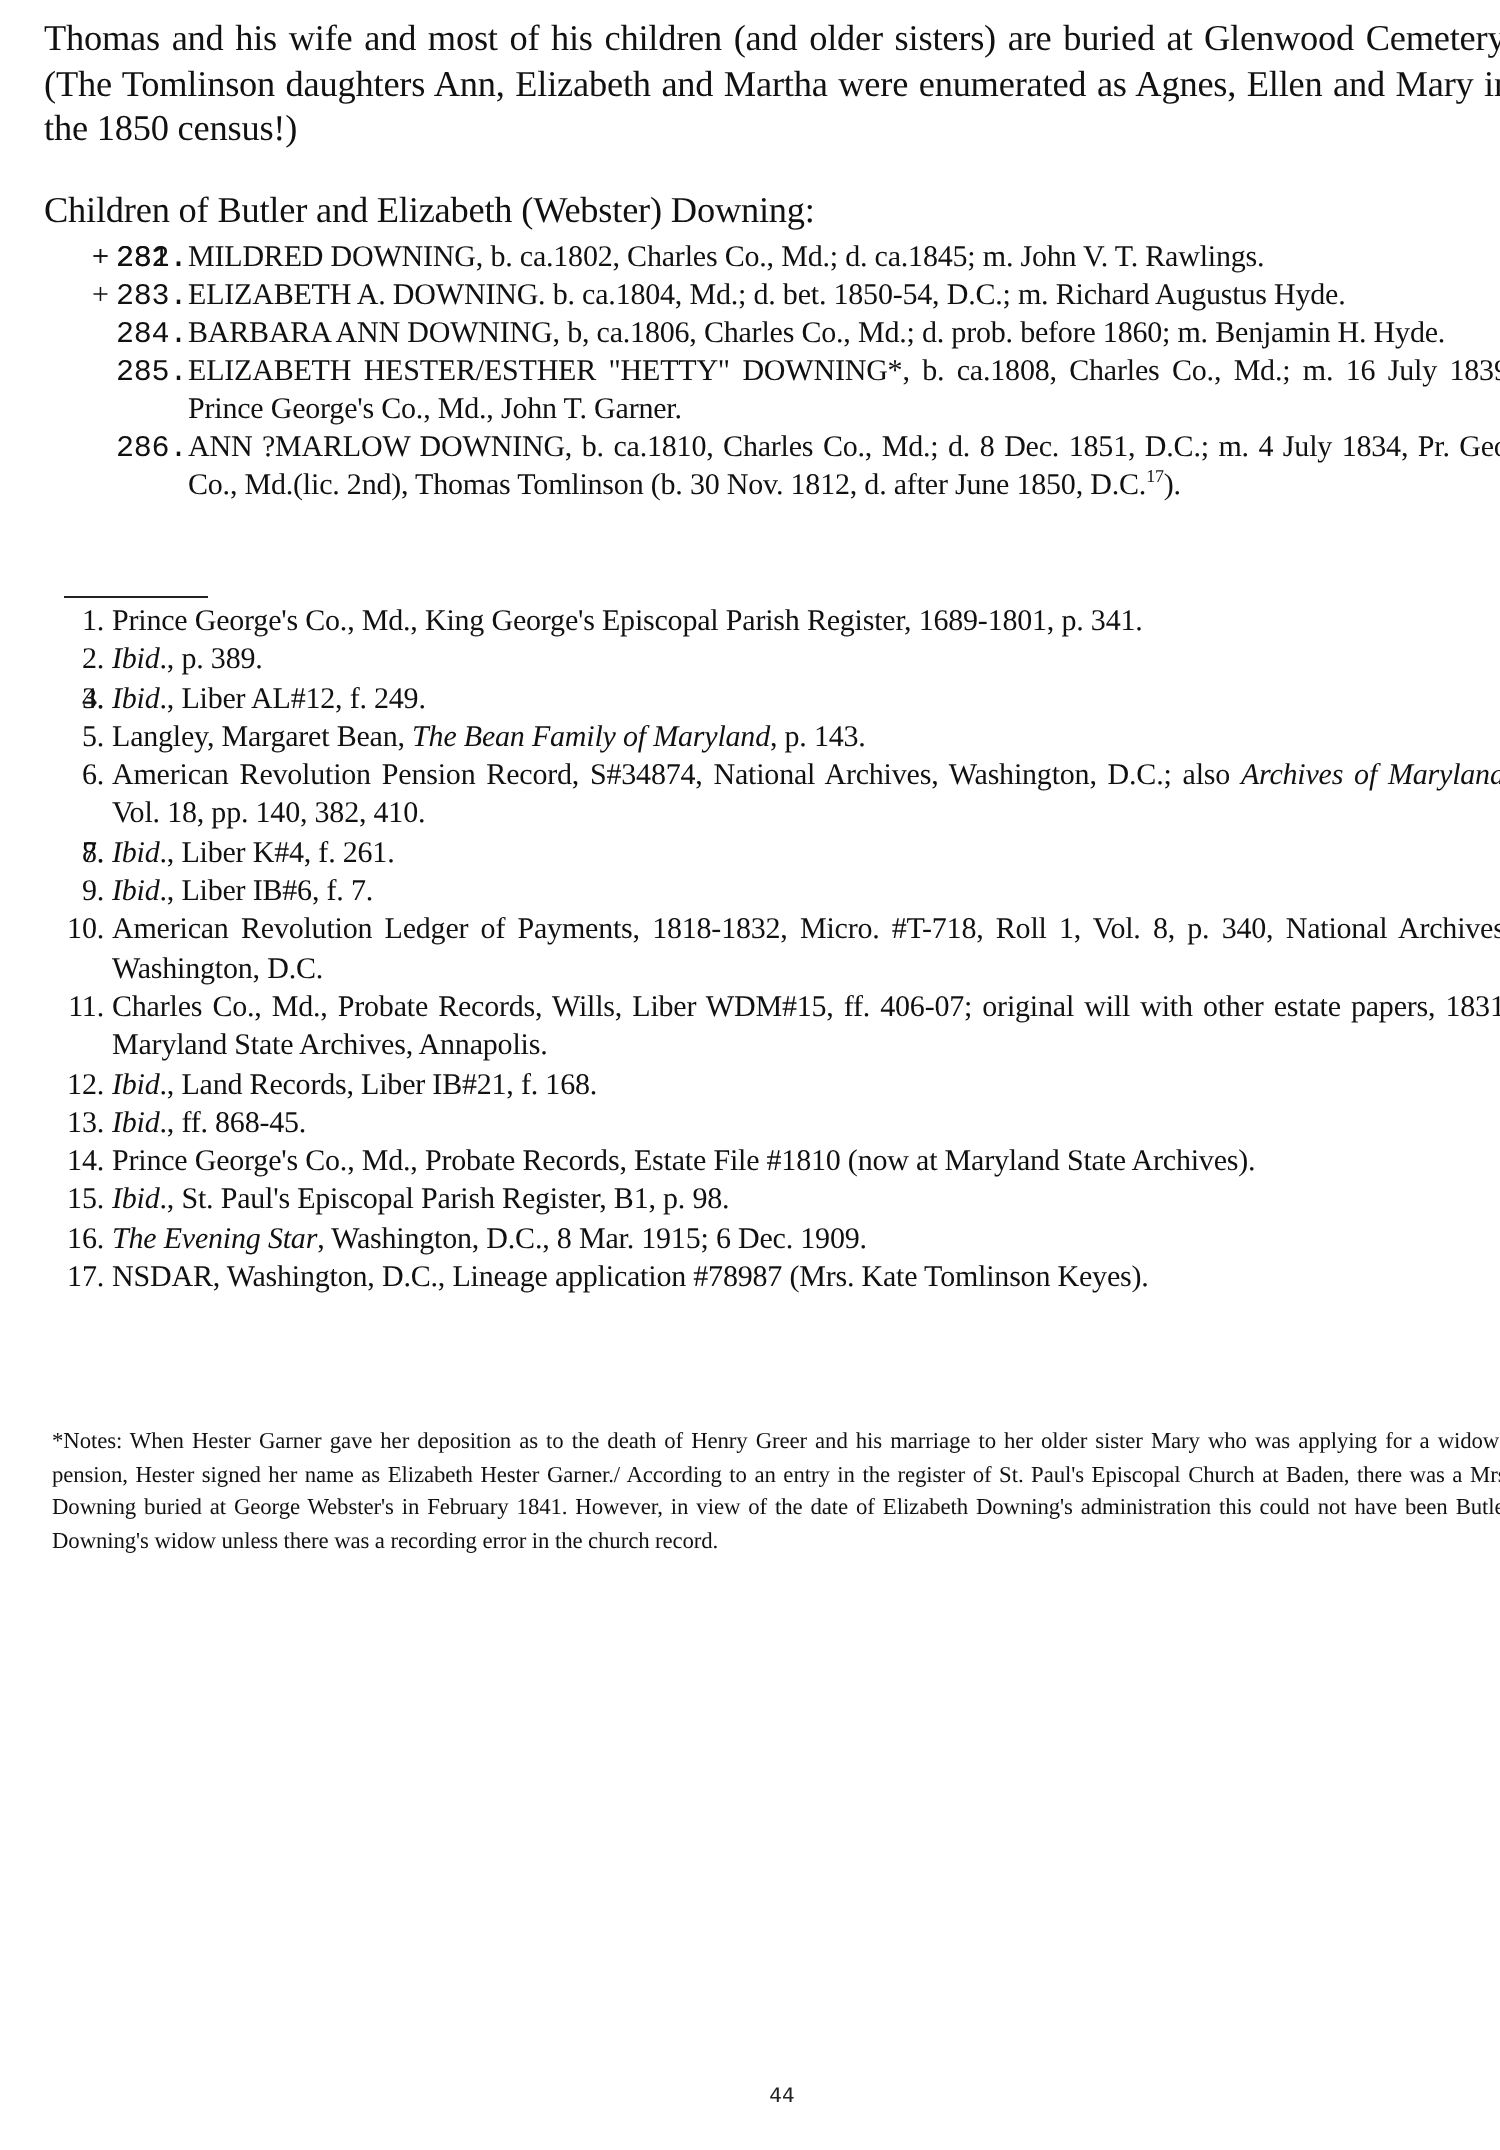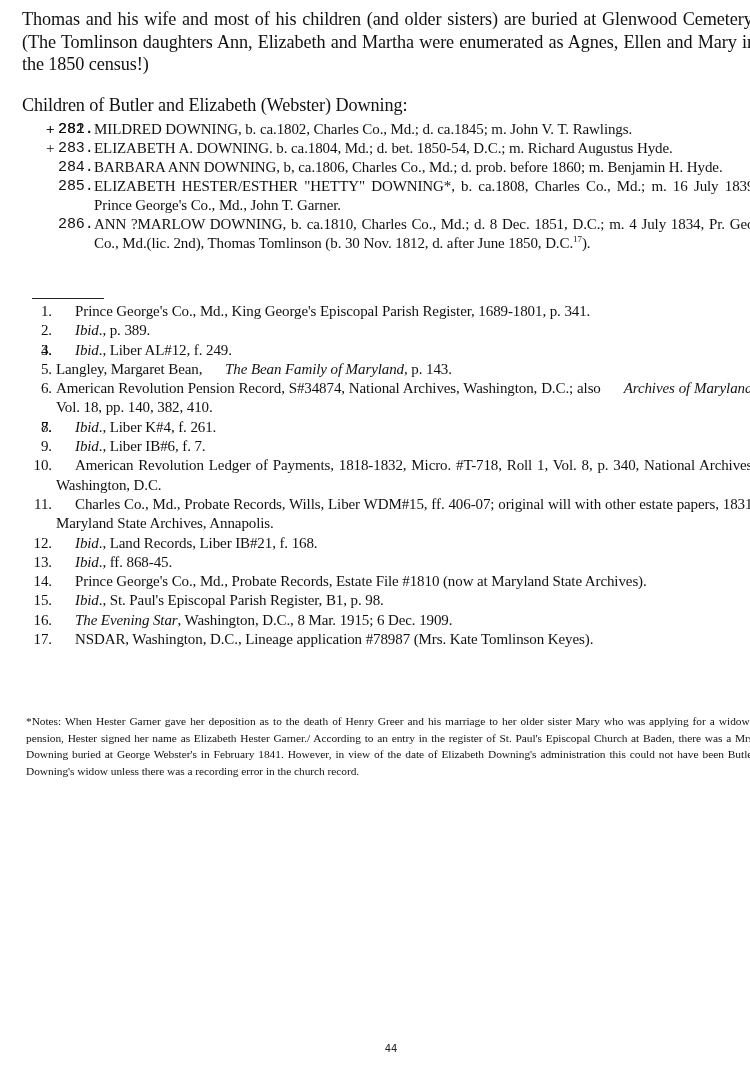--- a/index.html
+++ b/index.html
@@ -109,21 +109,21 @@
     .page-number {
       position: absolute;
       left: 0;
       top: 1043px;
       width: 750px;
       text-align: center;
       font-family: "DejaVu Sans", sans-serif;
       font-size: 10px;
       color: #222;
     }
-    i { font-style: italic; margin-left: 19px; }
+    i { font-style: italic; }
     sup { font-size: 9px; vertical-align: super; line-height: 0; }
   </style>
 </head>
 <body>
 
 <div class="page">
 
   <p class="intro" style="margin:0">Thomas and his wife and most of his children (and older sisters) are buried at Glenwood Cemetery. (The Tomlinson daughters Ann, Elizabeth and Martha were enumerated as Agnes, Ellen and Mary in the 1850 census!)</p>
 
   <div class="children-heading">Children of Butler and Elizabeth (Webster) Downing:</div>

